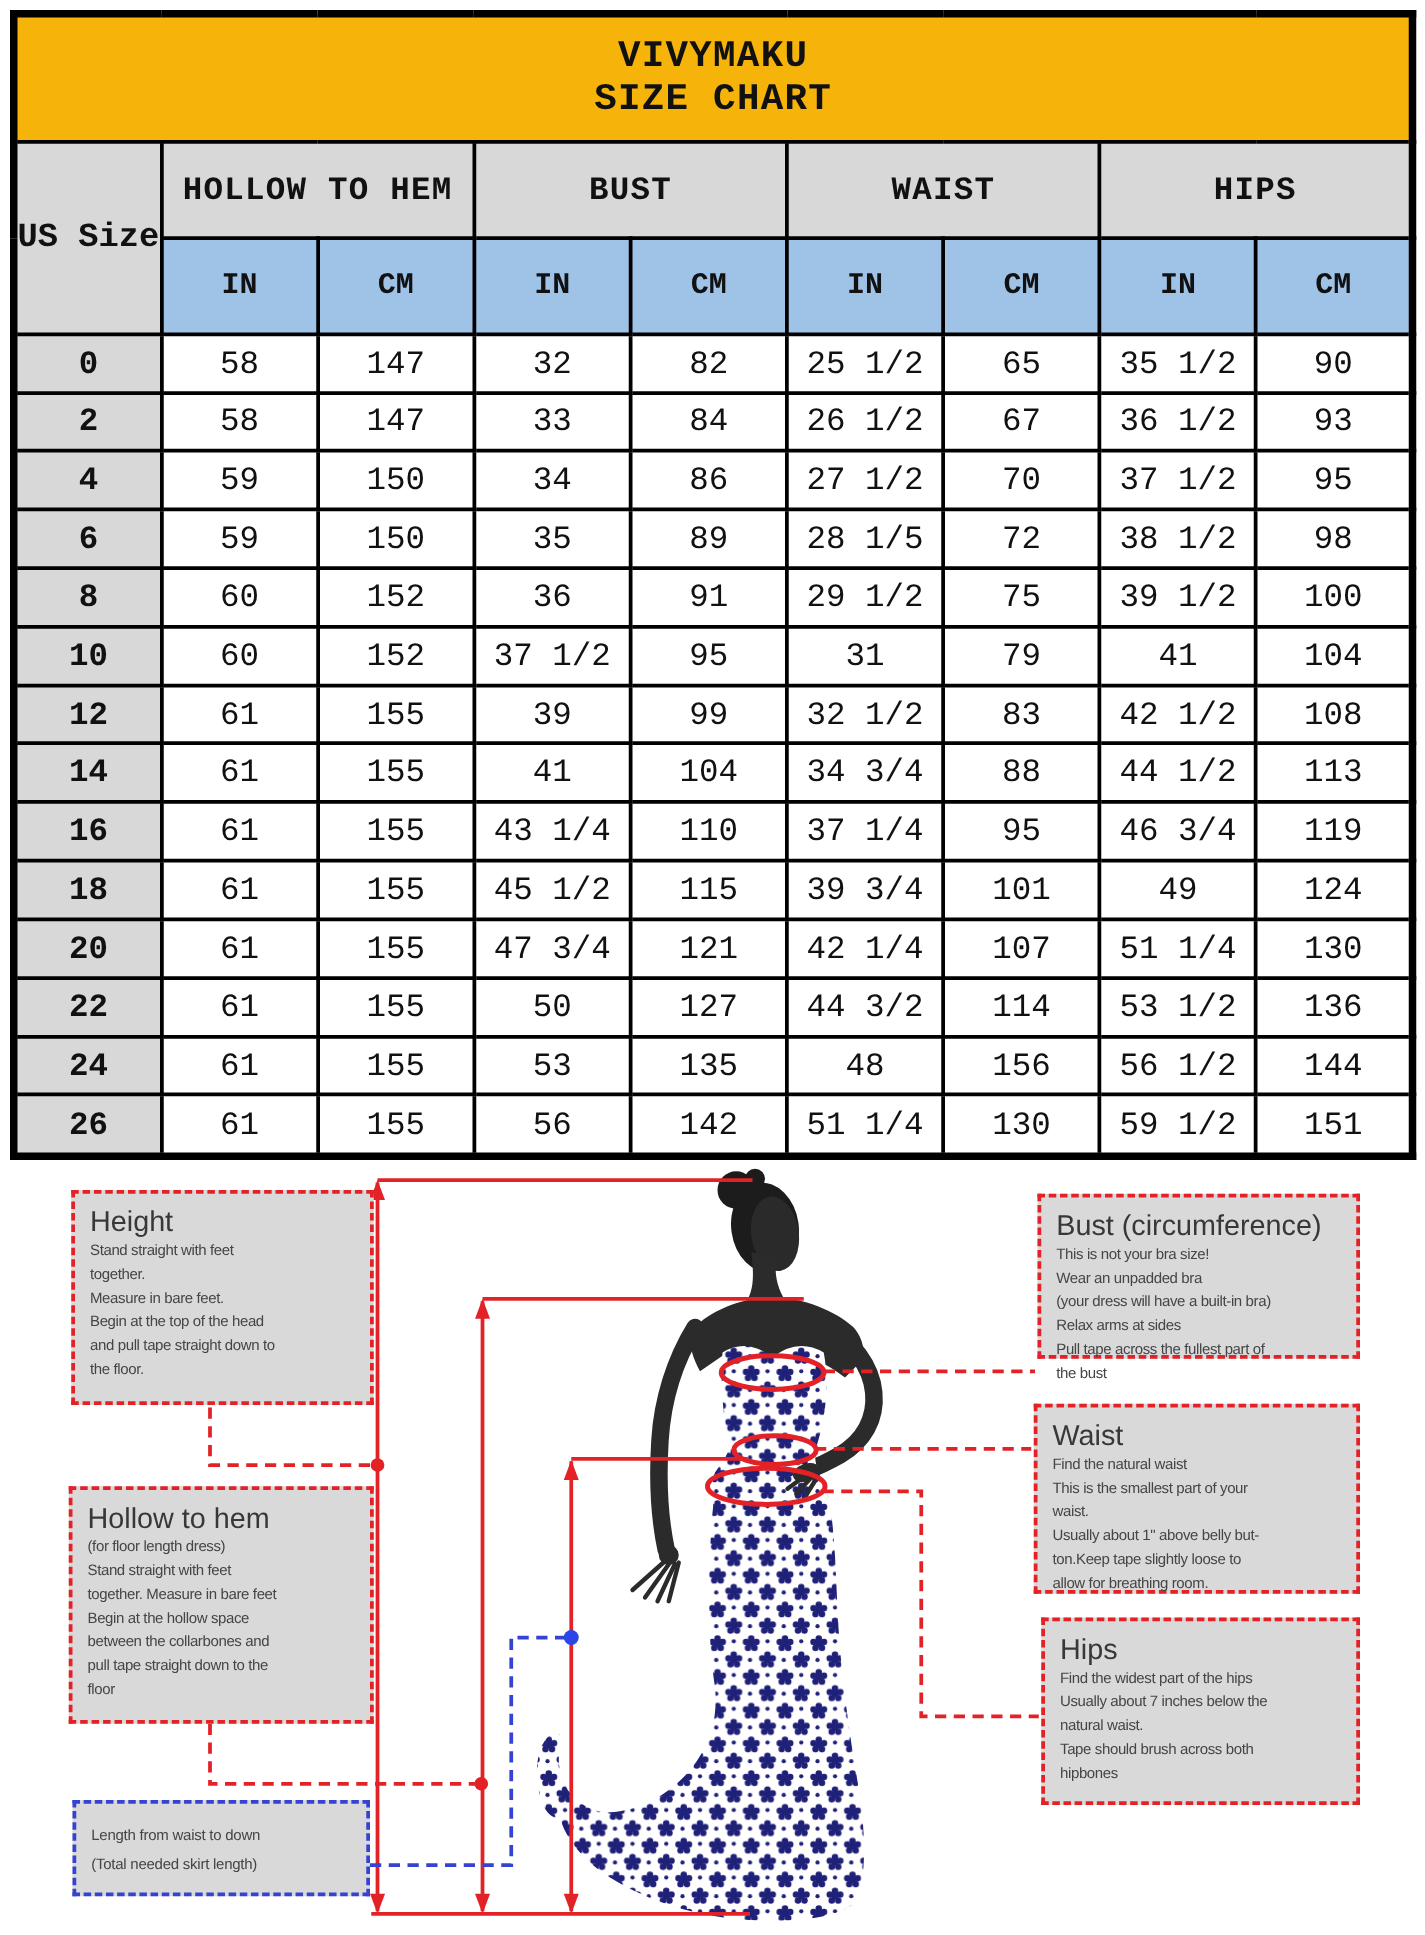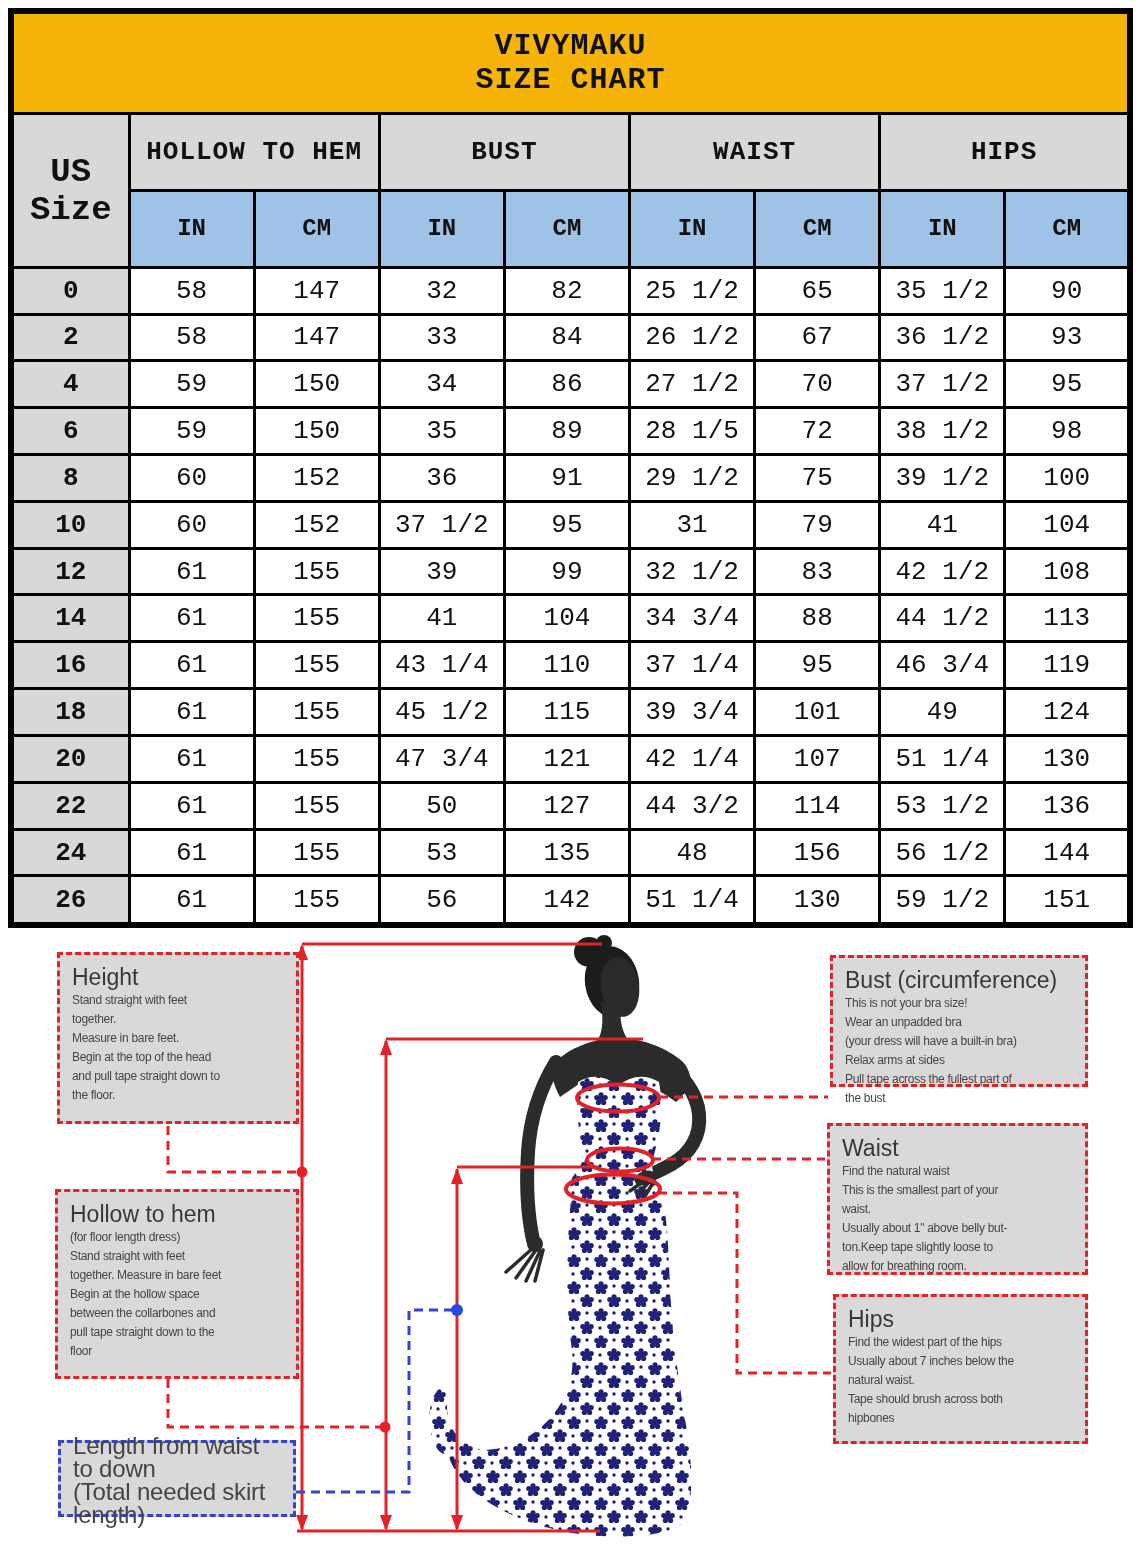--- a/index.html
+++ b/index.html
@@ -10,33 +10,33 @@
   *{box-sizing:border-box;margin:0;padding:0;}
   html,body{width:1140px;height:1548px;background:#fff;overflow:hidden;position:relative;
     font-family:"Liberation Sans",sans-serif;}
   
   table.size-chart{position:absolute;left:8px;top:8px;width:1125px;height:920px;
     border-collapse:collapse;table-layout:fixed;border:6px solid #000;
     font-family:"Liberation Mono",monospace;color:#111;}
   table.size-chart th,table.size-chart td{border:3px solid #000;text-align:center;vertical-align:middle;}
   .banner{background:var(--banner-yellow);font-size:30px;font-weight:bold;line-height:34px;
     letter-spacing:1px;white-space:pre-line;height:66px;}
-  .corner{background:var(--header-gray);font-size:34px;font-weight:bold;}
+  .corner{background:var(--header-gray);font-size:27px;font-weight:bold;}
   th.group{background:var(--header-gray);font-size:26px;font-weight:bold;height:54px;letter-spacing:1px;}
   th.unit{background:var(--unit-blue);font-size:24px;font-weight:bold;height:54px;margin-left:28px;}
   th.size{background:var(--header-gray);font-size:26px;font-weight:bold;}
   td.val{background:#fff;font-size:26px;font-weight:500;white-space:nowrap;}
   
   .diagram{position:absolute;left:0;top:930px;width:1140px;height:618px;}
   .note-box{position:absolute;background:var(--note-gray);border:3px dashed var(--measure-red);
     padding:8px 8px 6px 12px;color:#3b3b3b;}
   .note-box.blue{border-color:var(--measure-blue);display:flex;flex-direction:column;justify-content:center;}
   .note-title{font-size:23px;line-height:28px;font-weight:400;color:#383838;}
   .note-lines{font-size:12px;line-height:19px;letter-spacing:-0.3px;white-space:pre-line;color:#454545;}
-  .note-lines.big{font-size:24px;line-height:23px;letter-spacing:-0.2px;}
+  .note-lines.big{font-size:12px;line-height:23px;letter-spacing:-0.2px;}
   
   .red-solid{stroke:var(--measure-red);stroke-width:3;fill:none;}
   .red-dash{stroke:var(--measure-red);stroke-width:3;fill:none;stroke-dasharray:9 6;}
   .blue-dash{stroke:var(--measure-blue);stroke-width:3;fill:none;stroke-dasharray:9 6;}
   .red-fill{fill:var(--measure-red);}
   .blue-fill{fill:#2b46e8;}
   .red-ellipse{stroke:var(--measure-red);stroke-width:4;fill:none;}
   .skin{fill:var(--silhouette-black);}
   .hair{fill:#1c1c1c;}
   .face{fill:#2a2a2a;}

